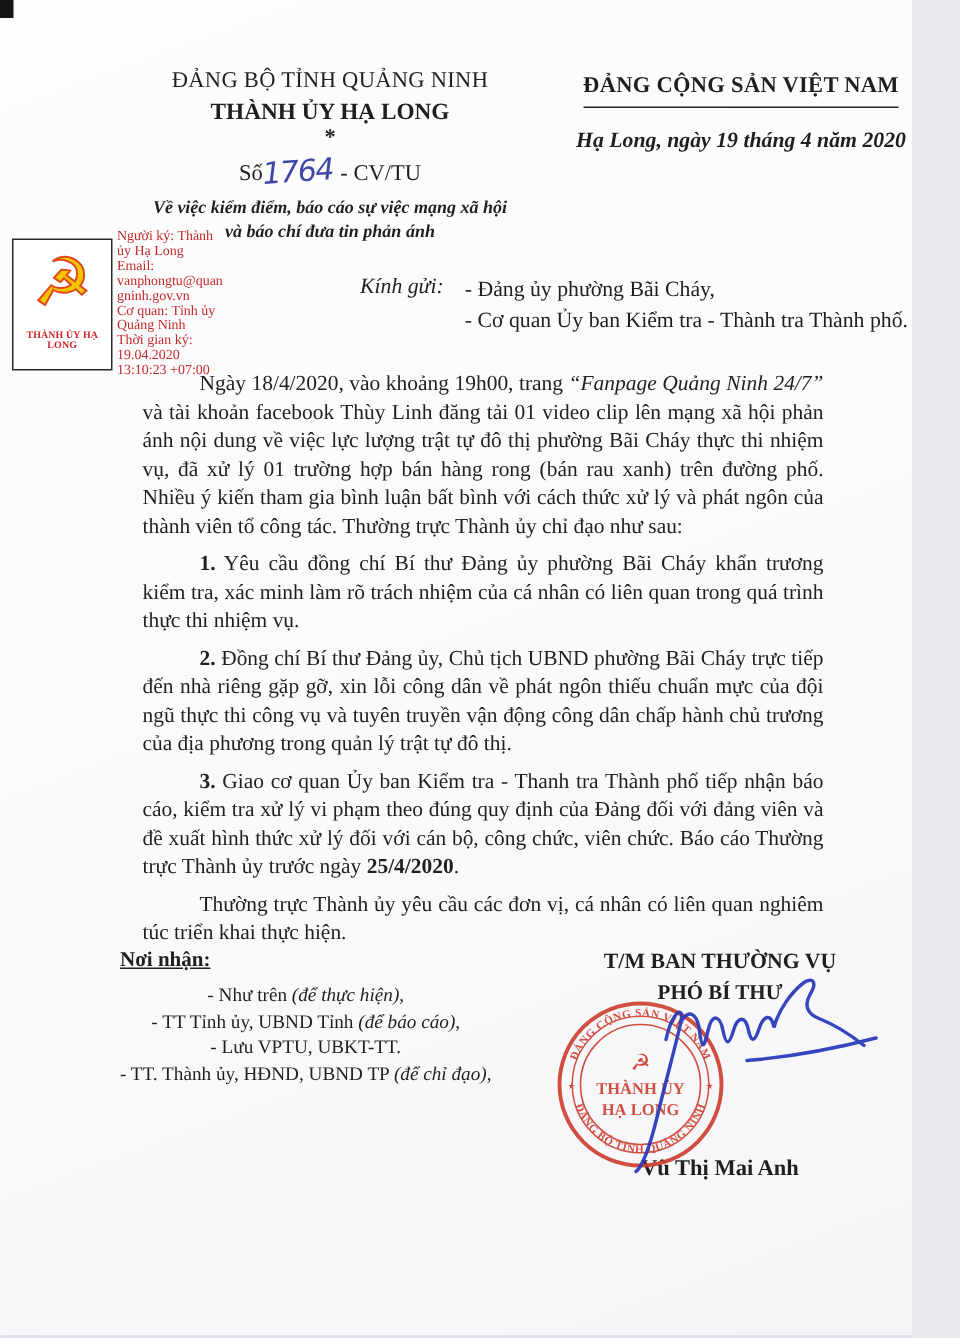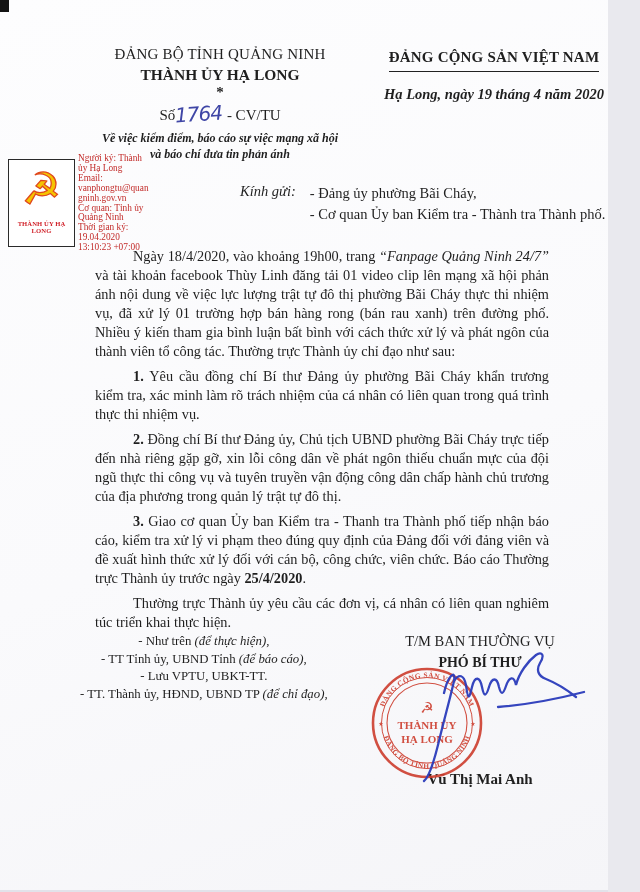--- a/index.html
+++ b/index.html
@@ -49,21 +49,21 @@
   .it{font-style:italic;}
   .b{font-weight:bold;}
 
   
   .noi-nhan{position:absolute;left:80px;top:633px;font-size:12.8px;}
   .nn-label{font-weight:bold;font-size:14px;text-decoration:underline;margin-bottom:6px;}
   .nn-item{line-height:17.5px;text-align:center;}
 
   
   .sign-block{position:absolute;left:355px;top:633px;width:250px;text-align:center;}
-  .sb-org{font-weight:normal;font-size:14.5px;}
+  .sb-org{font-weight:bold;font-size:14.5px;}
   .sb-title{font-weight:bold;font-size:14px;margin-top:5px;}
   .sb-name{font-weight:bold;font-size:15px;margin-top:100px;text-align:center;}
 
   .seal-svg{position:absolute;left:367px;top:663px;width:120px;height:120px;}
   .sig-svg{position:absolute;left:398px;top:645px;width:200px;height:150px;}
 </style>
 </head>
 <body>
 
 <div class="page">
@@ -115,20 +115,21 @@
 
   <div class="body-text">
     <p><span>Ngày 18/4/2020, vào khoảng 19h00, trang </span><span class="it">“Fanpage Quảng Ninh 24/7”</span><span> và tài khoản facebook Thùy Linh đăng tải 01 video clip lên mạng xã hội phản ánh nội dung về việc lực lượng trật tự đô thị phường Bãi Cháy thực thi nhiệm vụ, đã xử lý 01 trường hợp bán hàng rong (bán rau xanh) trên đường phố. Nhiều ý kiến tham gia bình luận bất bình với cách thức xử lý và phát ngôn của thành viên tổ công tác. Thường trực Thành ủy chỉ đạo như sau:</span></p>
     <p><span class="num">1.</span><span> Yêu cầu đồng chí Bí thư Đảng ủy phường Bãi Cháy khẩn trương kiểm tra, xác minh làm rõ trách nhiệm của cá nhân có liên quan trong quá trình thực thi nhiệm vụ.</span></p>
     <p><span class="num">2.</span><span> Đồng chí Bí thư Đảng ủy, Chủ tịch UBND phường Bãi Cháy trực tiếp đến nhà riêng gặp gỡ, xin lỗi công dân về phát ngôn thiếu chuẩn mực của đội ngũ thực thi công vụ và tuyên truyền vận động công dân chấp hành chủ trương của địa phương trong quản lý trật tự đô thị.</span></p>
     <p><span class="num">3.</span><span> Giao cơ quan Ủy ban Kiểm tra - Thanh tra Thành phố tiếp nhận báo cáo, kiểm tra xử lý vi phạm theo đúng quy định của Đảng đối với đảng viên và đề xuất hình thức xử lý đối với cán bộ, công chức, viên chức. Báo cáo Thường trực Thành ủy trước ngày </span><span class="b">25/4/2020</span><span>.</span></p>
     <p>Thường trực Thành ủy yêu cầu các đơn vị, cá nhân có liên quan nghiêm túc triển khai thực hiện.</p>
   </div>
 
   <div class="noi-nhan">
+    <div class="nn-label">Nơi nhận:</div>
     <div class="nn-item"><span>- Như trên </span><span class="it">(để thực hiện)</span><span>,</span></div>
     <div class="nn-item"><span>- TT Tỉnh ủy, UBND Tỉnh </span><span class="it">(để báo cáo)</span><span>,</span></div>
     <div class="nn-item"><span>- Lưu VPTU, UBKT-TT.</span><span class="it"></span><span></span></div>
     <div class="nn-item"><span>- TT. Thành ủy, HĐND, UBND TP </span><span class="it">(để chỉ đạo)</span><span>,</span></div>
   </div>
 
   <div class="sign-block">
     <div class="sb-org">T/M BAN THƯỜNG VỤ</div>
     <div class="sb-title">PHÓ BÍ THƯ</div>
     <div class="sb-name">Vũ Thị Mai Anh</div>

